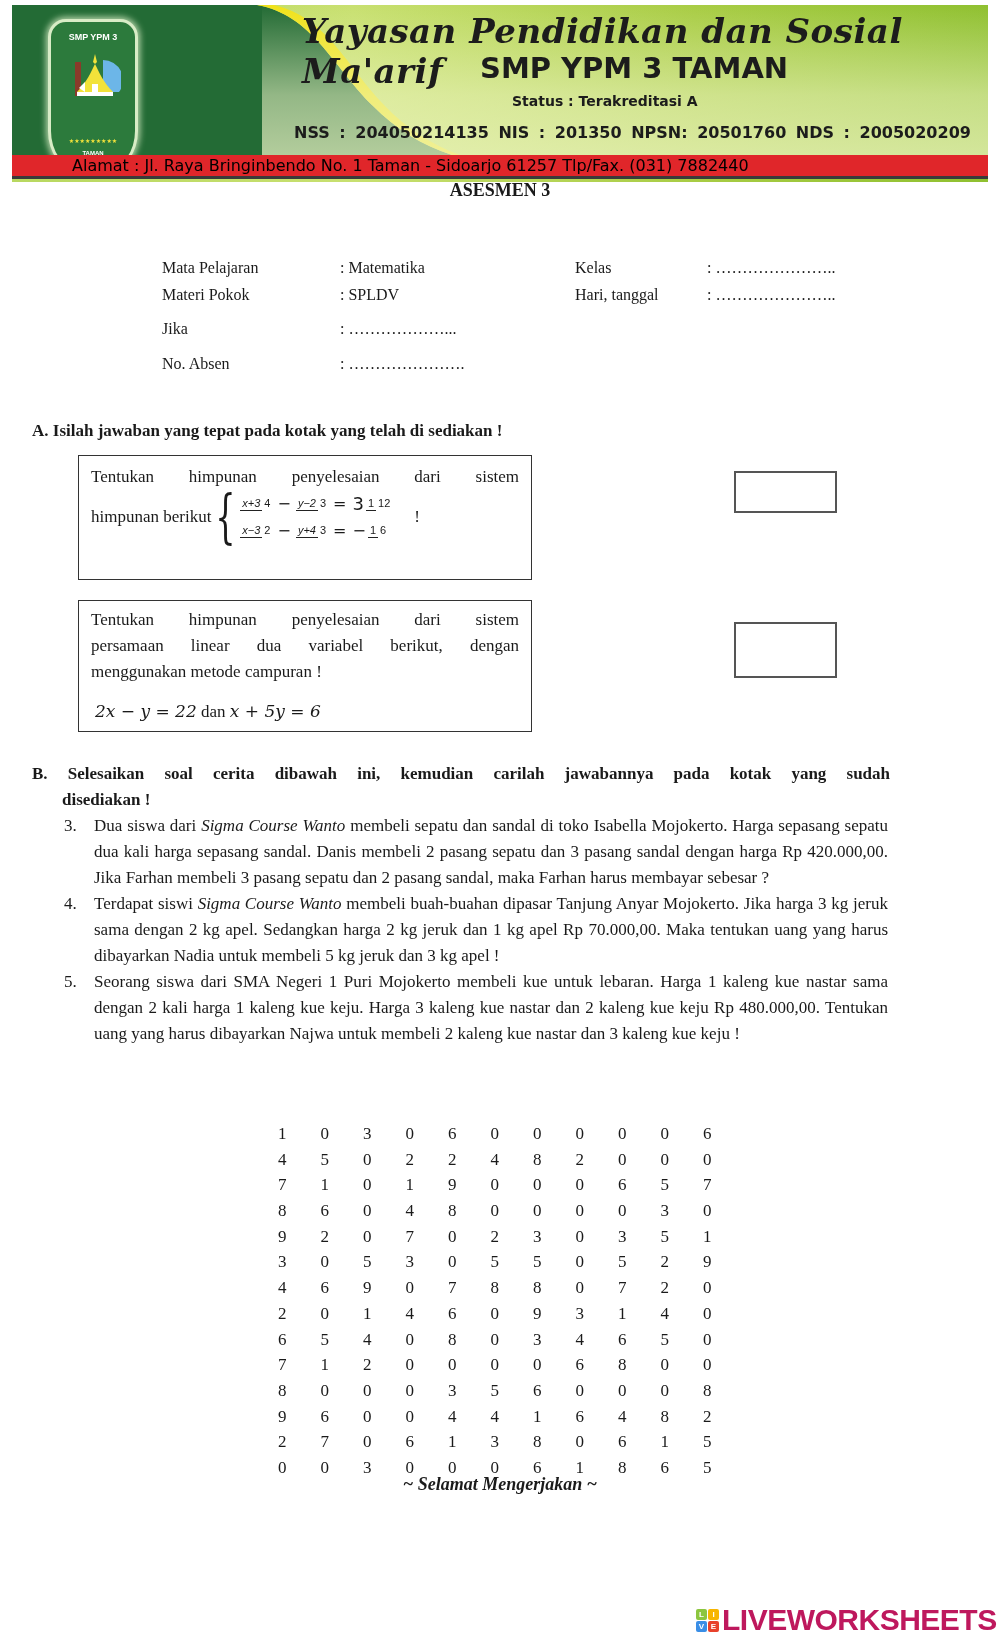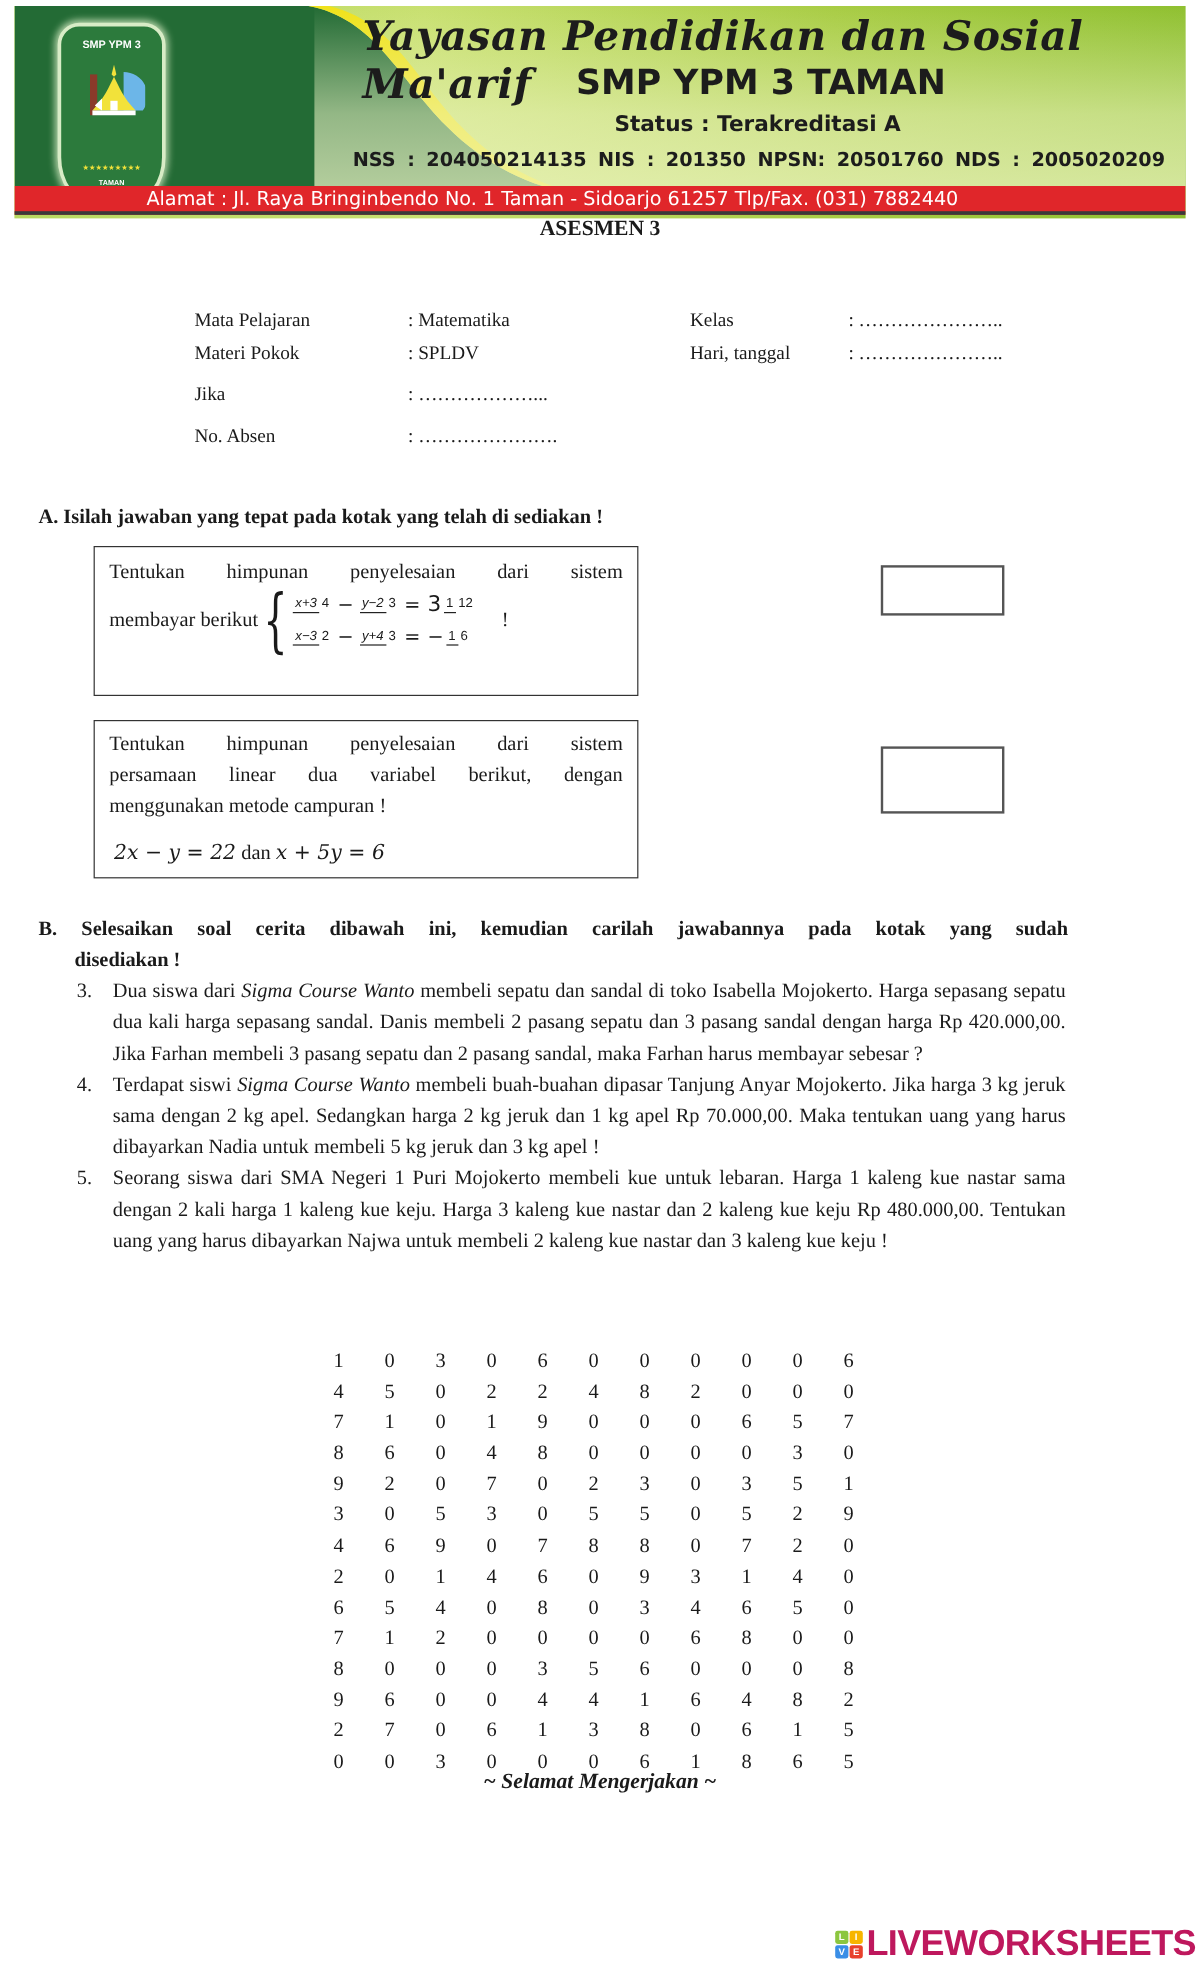--- a/index.html
+++ b/index.html
@@ -20,24 +20,24 @@
     .logo-top { position: absolute; top: 10px; left: 0; width: 100%; text-align: center; color: #fff;
       font-family: "Liberation Sans", sans-serif; font-weight: bold; font-size: 9px; }
     .logo-bottom { position: absolute; bottom: 12px; left: 0; width: 100%; text-align: center; color: #fff;
       font-family: "Liberation Sans", sans-serif; font-weight: bold; font-size: 6px; }
     .logo-stars { position: absolute; bottom: 24px; left: 0; width: 100%; text-align: center; color: #f2e23a;
       font-size: 6px; letter-spacing: 0px; }
     .logo-mosque { position: absolute; left: 18px; top: 30px; width: 52px; height: 50px; }
     .banner-script { position: absolute; left: 290px; top: 6px; font-family: "DejaVu Serif", serif; font-style: italic; font-weight: bold;
       font-size: 34px; color: #1c1c1c; letter-spacing: 0.5px; }
     .banner-school { position: absolute; left: 468px; top: 46px; font-family: "DejaVu Sans", sans-serif; font-weight: bold; font-size: 29px; color: #1c1c1c; }
-    .banner-status { position: absolute; left: 500px; top: 88px; font-family: "DejaVu Sans", sans-serif; font-weight: bold; font-size: 18px; color: #1c1c1c; }
+    .banner-status { position: absolute; left: 500px; top: 88px; font-family: "DejaVu Sans", sans-serif; font-weight: bold; font-size: 14px; color: #1c1c1c; }
     .banner-ids { position: absolute; left: 282px; top: 118px; font-family: "DejaVu Sans", sans-serif; font-weight: bold; font-size: 16px; color: #1c1c1c; word-spacing: 4px; }
     .banner-address { position: absolute; left: 0; top: 150px; width: 976px; height: 24px; background: #e0262a;
-      border-bottom: 3px solid #3a3a3a; color: #ffffff; font-family: "DejaVu Sans", sans-serif; font-size: 16px; line-height: 22px; padding-left: 110px; }
+      border-bottom: 3px solid #3a3a3a; color: #000000; font-family: "DejaVu Sans", sans-serif; font-size: 16px; line-height: 22px; padding-left: 60px; }
 
     
     .title { position: absolute; left: 0; top: 180px; width: 1000px; text-align: center; font-weight: bold; font-size: 18px; }
     .info { position: absolute; font-size: 16px; white-space: nowrap; }
 
     
     .section-head { position: absolute; left: 32px; font-weight: bold; font-size: 17px; }
     .qbox { position: absolute; left: 78px; width: 454px; border: 1.5px solid #333; font-size: 17px; line-height: 26px; }
     .justify { text-align: justify; text-align-last: justify; }
     .answer-box { position: absolute; left: 734px; width: 103px; border: 2px solid #555; background: #fff; }
@@ -113,21 +113,21 @@
 <div class="info" style="left:340px; top:320px;">: ………………...</div>
 
 <div class="info" style="left:162px; top:355px;">No. Absen</div>
 <div class="info" style="left:340px; top:355px;">: ………………….</div>
 
 <div class="section-head" style="top:421px;">A.  Isilah jawaban yang tepat pada kotak yang telah di sediakan !</div>
 
 <div class="qbox" style="top:455px; height:125px; padding:8px 12px;">
   <div class="justify">Tentukan himpunan penyelesaian dari sistem</div>
   <div style="display:flex; align-items:center; margin-top:-2px;">
-    <span>membayar berikut</span>
+    <span>himpunan berikut</span>
     <span class="brace">{</span>
     <span class="eq-rows">
       <span class="eq-row">
         <span class="frac">
             <span class="num">x+3</span>
             <span class="den">4</span>
           </span>
         <span class="op">−</span>
         <span class="frac">
             <span class="num">y−2</span>

